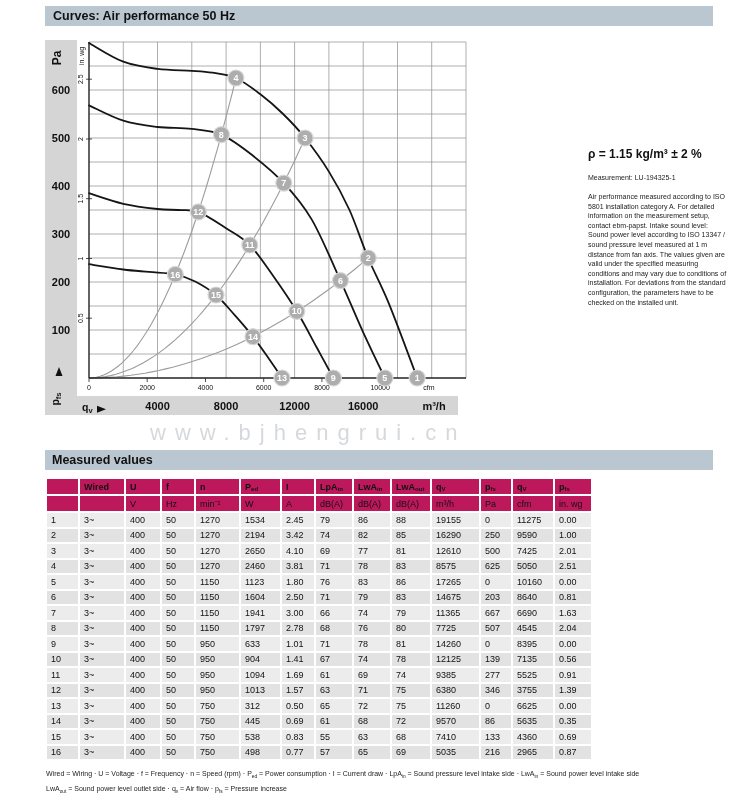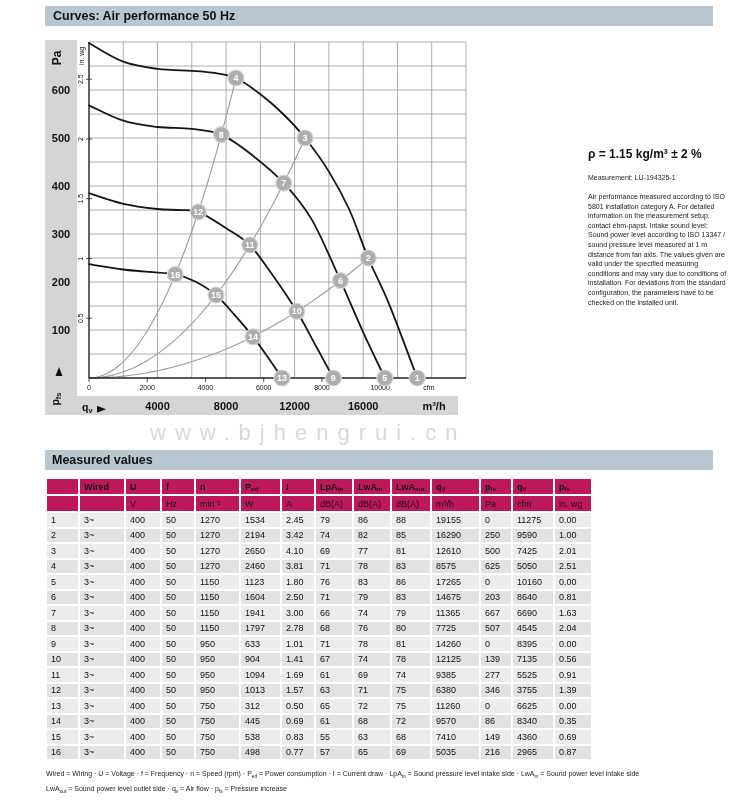--- a/index.html
+++ b/index.html
@@ -470,36 +470,36 @@
           <td>400</td>
           <td>50</td>
           <td>750</td>
           <td>445</td>
           <td>0.69</td>
           <td>61</td>
           <td>68</td>
           <td>72</td>
           <td>9570</td>
           <td>86</td>
-          <td>8340</td>
+          <td>5635</td>
           <td>0.35</td>
         </tr>
         <tr>
           <td>15</td>
           <td>3~</td>
           <td>400</td>
           <td>50</td>
           <td>750</td>
           <td>538</td>
           <td>0.83</td>
           <td>55</td>
           <td>63</td>
           <td>68</td>
           <td>7410</td>
-          <td>149</td>
+          <td>133</td>
           <td>4360</td>
           <td>0.69</td>
         </tr>
         <tr>
           <td>16</td>
           <td>3~</td>
           <td>400</td>
           <td>50</td>
           <td>750</td>
           <td>498</td>

